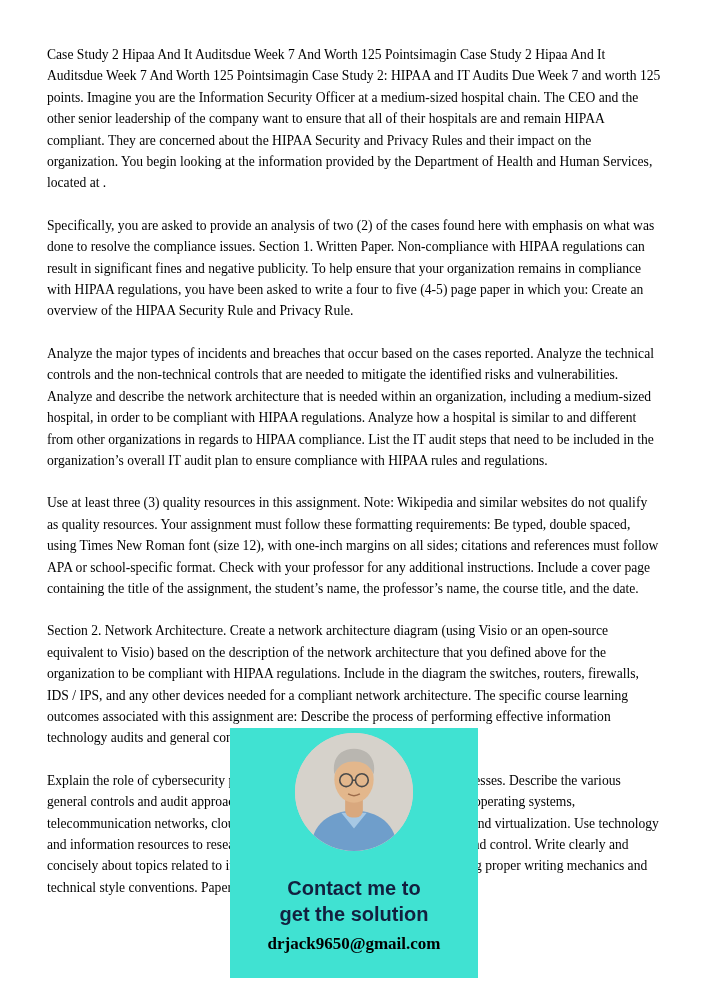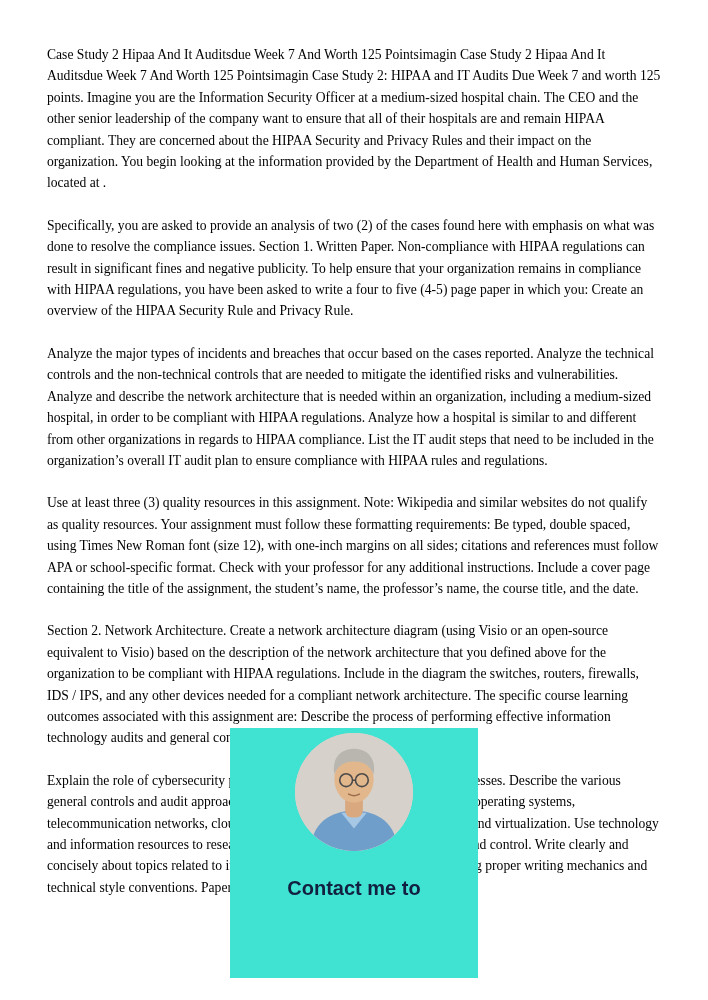--- a/index.html
+++ b/index.html
@@ -88,14 +88,16 @@
       <ellipse cx="60" cy="47" rx="20" ry="24" fill="#e3b78c"></ellipse>
       <path d="M40 42 C37 25 47 16 60 16 C73 16 83 25 80 42 C76 33 70 29 60 29 C50 29 44 33 40 42 Z" fill="#b9b6b0"></path>
       <circle cx="52" cy="48" r="6.5" fill="none" stroke="#4a4a4a" stroke-width="1.6"></circle>
       <circle cx="68" cy="48" r="6.5" fill="none" stroke="#4a4a4a" stroke-width="1.6"></circle>
       <line x1="58.5" y1="48" x2="61.5" y2="48" stroke="#4a4a4a" stroke-width="1.6"></line>
       <path d="M54 62 Q60 65.5 66 62" stroke="#9c6b4a" stroke-width="1.5" fill="none"></path>
     </svg>
   </div>
   <div class="contact-message">
     <div>Contact me to</div>
+    <div>get the solution</div>
   </div>
+  <div class="contact-email">drjack9650@gmail.com</div>
 </div>
 
 </body></html>

